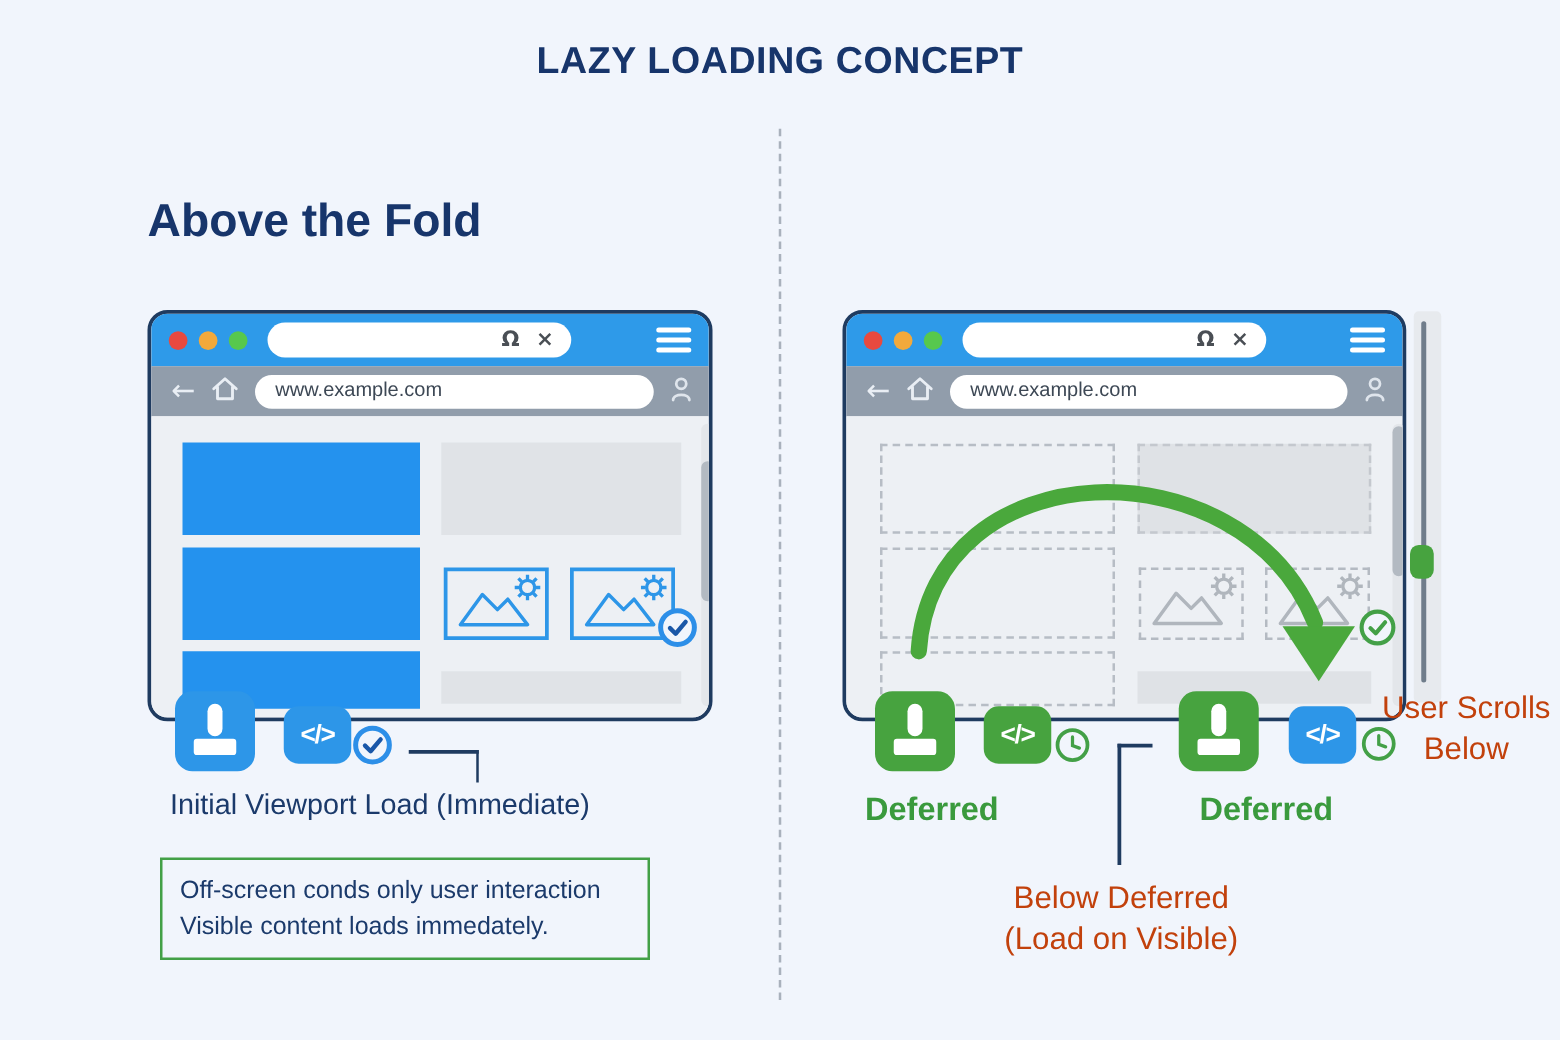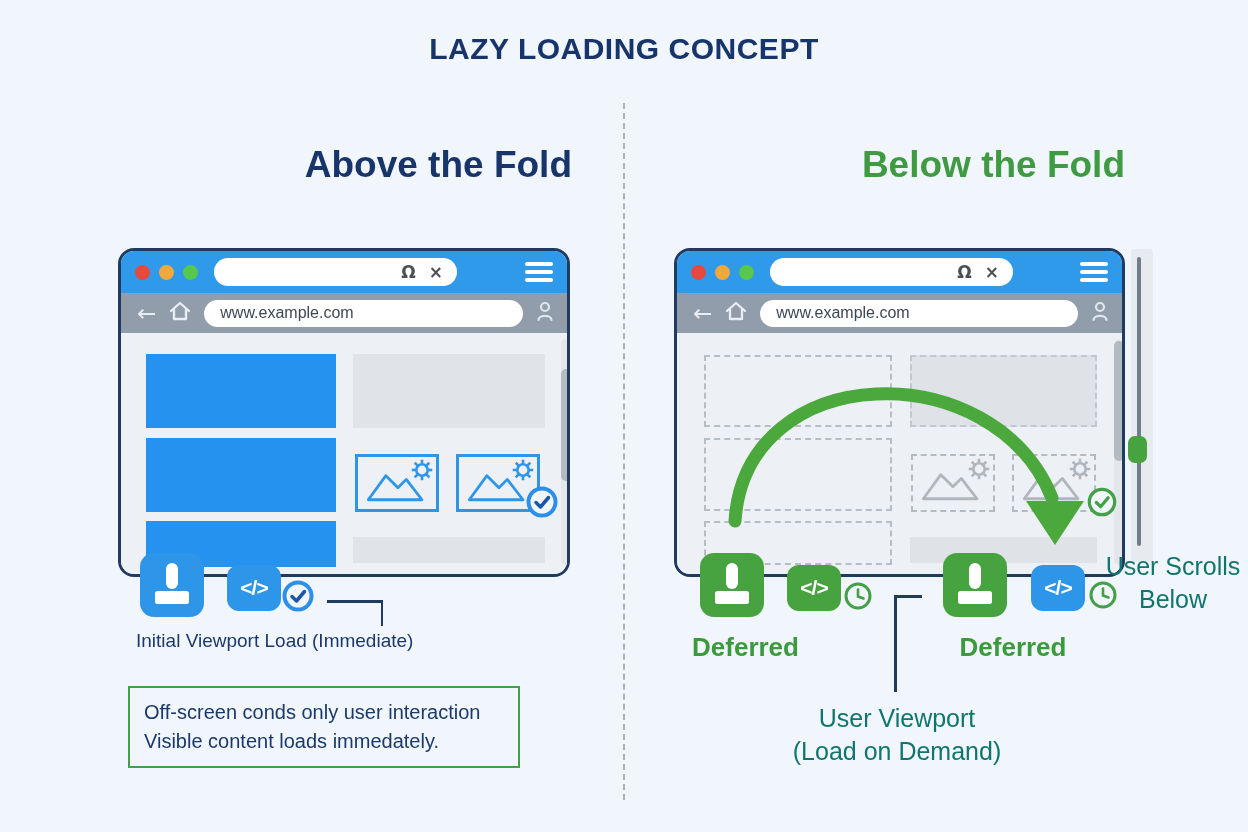--- a/index.html
+++ b/index.html
@@ -4,21 +4,21 @@
 <style>
   html,body{margin:0;padding:0;}
   .canvas{position:relative;width:1248px;height:832px;background:#f1f5fc;
           font-family:"Liberation Sans",sans-serif;overflow:hidden;}
 
   .main-title{position:absolute;top:32px;left:0;width:100%;text-align:center;
     font-size:30px;font-weight:700;letter-spacing:.5px;color:#17356b;}
 
   .divider{position:absolute;left:623px;top:103px;height:697px;border-left:2px dashed #a9b1bc;}
 
-  .section-heading{position:absolute;top:144px;font-size:37px;font-weight:700;text-align:right;}
+  .section-heading{position:absolute;top:156px;font-size:37px;font-weight:700;text-align:left;}
   .heading-left{left:118px;width:454px;color:#17356b;}
   .heading-right{left:674px;width:451px;color:#3f9b41;}
 
   
   .browser{position:absolute;top:248px;width:452px;height:329px;border:3px solid #1f3b60;
     border-radius:16px;background:#edf0f4;overflow:hidden;box-sizing:border-box;}
   .browser.bleft{left:118px;}
   .browser.bright{left:674px;width:451px;}
 
   .b-header{height:42px;background:#2e9ae9;display:flex;align-items:center;
@@ -58,24 +58,24 @@
   .sq.stamp{width:64px;height:64px;}
   .sq.code{width:54px;height:46px;border-radius:12px;color:#fff;font-weight:700;
       font-size:21px;letter-spacing:-1px;}
   .bg-blue{background:#2d96e8;}
   .bg-green{background:#47a33f;}
 
   .mini{position:absolute;z-index:6;}
 
   .navy-line{position:absolute;background:#1f3b60;z-index:4;}
 
-  .caption{position:absolute;font-size:19px;color:#1b3a6b;z-index:6;}
+  .caption{position:absolute;font-size:23px;color:#1b3a6b;z-index:6;}
   .deferred{position:absolute;font-size:26px;font-weight:700;color:#3a9a3d;
     text-align:center;z-index:6;}
-  .navy-multi{position:absolute;font-size:25px;color:#0f766e;text-align:center;
+  .navy-multi{position:absolute;font-size:25px;color:#c2410c;text-align:center;
     line-height:1.3;z-index:6;}
 
   .note-box{position:absolute;left:128px;top:686px;width:392px;box-sizing:border-box;
     border:2.5px solid #43a047;padding:10px 14px;font-size:20px;line-height:1.45;
     color:#1b3a6b;white-space:nowrap;overflow:hidden;}
 
   .arc-svg{position:absolute;left:674px;top:333px;width:451px;height:241px;
     pointer-events:none;z-index:5;}
 
   
@@ -88,21 +88,20 @@
 </style>
 </head>
 <body>
 
 <div class="canvas">
 
   <div class="main-title">LAZY LOADING CONCEPT</div>
   <div class="divider"></div>
 
   <div class="section-heading heading-left">Above the Fold</div>
-  <div class="section-heading heading-right">Below the Fold</div>
 
   <div class="browser bleft">
     <div class="b-header">
       <span class="dot red"></span>
       <span class="dot orange"></span>
       <span class="dot grn"></span>
       <div class="tab-pill">
         <span class="tab-glyph">Ω</span>
         <span class="tab-glyph">×</span>
       </div>
@@ -332,17 +331,17 @@
     </svg>
 
   <div class="deferred" style="left:948px;top:632px;width:130px;">Deferred</div>
 
   <div class="navy-multi" style="left:1098px;top:550px;width:150px;">
     <div>User Scrolls</div>
     <div>Below</div>
   </div>
 
   <div class="navy-multi" style="left:772px;top:702px;width:250px;">
-    <div>User Viewport</div>
-    <div>(Load on Demand)</div>
+    <div>Below Deferred</div>
+    <div>(Load on Visible)</div>
   </div>
 
 </div>
 
 </body></html>

